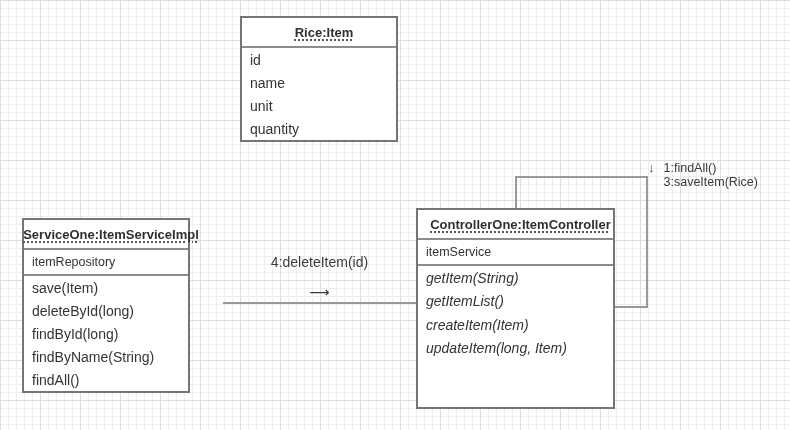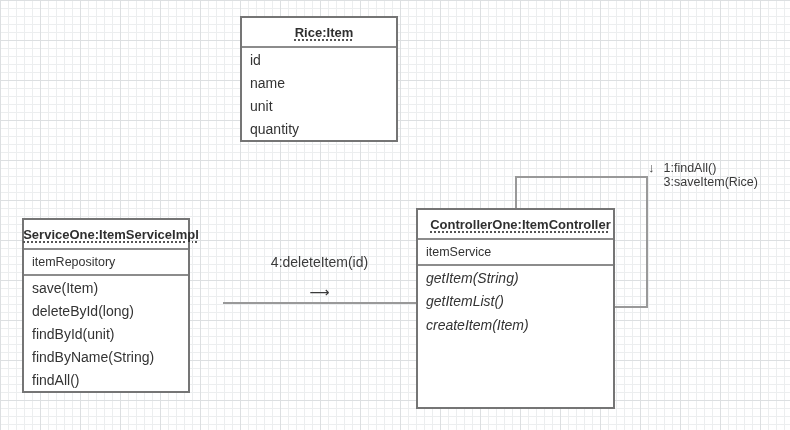--- a/index.html
+++ b/index.html
@@ -116,33 +116,34 @@
     <div class="uml-row uml-attr-plain">quantity</div>
   </div>
 
   <div class="uml-box service" style="left:22px; top:218px; width:168px; height:175px;">
     <div class="uml-title">
       <span>ServiceOne:ItemServiceImpl</span>
     </div>
     <div class="uml-attr">itemRepository</div>
     <div class="uml-row uml-method">save(Item)</div>
     <div class="uml-row uml-method">deleteById(long)</div>
-    <div class="uml-row uml-method">findById(unit)</div>
+    <div class="uml-row uml-method">findById(long)</div>
     <div class="uml-row uml-method">findByName(String)</div>
     <div class="uml-row uml-method">findAll()</div>
   </div>
 
   <div class="uml-box controller" style="left:416px; top:208px; width:199px; height:201px;">
     <div class="uml-title">
       <span>ControllerOne:ItemController</span>
     </div>
     <div class="uml-attr">itemService</div>
     <div class="uml-row uml-method">getItem(String)</div>
     <div class="uml-row uml-method">getItemList()</div>
     <div class="uml-row uml-method">createItem(Item)</div>
+    <div class="uml-row uml-method">updateItem(long, Item)</div>
   </div>
 
   <div class="edge" style="left:223px; top:302px; width:193px; height:2px;"></div>
 
   <div class="msg-label link-labels">
     <div>4:deleteItem(id)</div>
   </div>
   <div class="link-arrow">⟶</div>
 
   <div class="edge" style="left:515px; top:176px; width:133px; height:2px;"></div>

